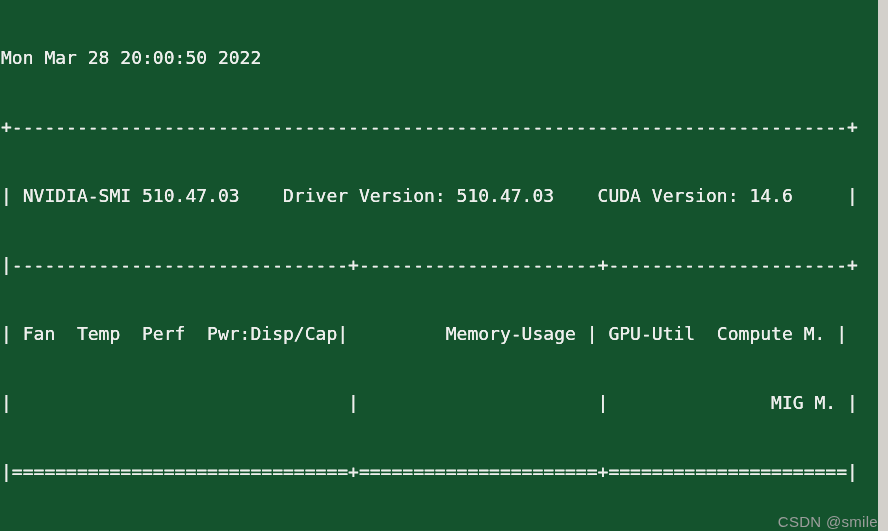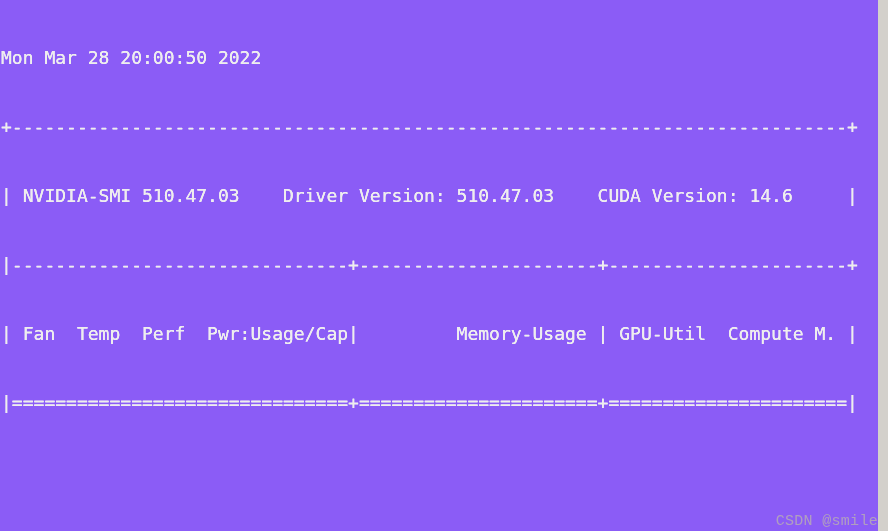--- a/index.html
+++ b/index.html
@@ -14,21 +14,21 @@
     overflow: hidden;
     position: relative;
     font-family: "DejaVu Sans Mono", "Liberation Mono", monospace;
   }
   #terminal {
     position: absolute;
     left: 0;
     top: 0;
     width: 878px;
     height: 531px;
-    background: #8b5cf6;
+    background: #14532d;
     box-sizing: border-box;
     padding: 16px;
     overflow: hidden;
   }
   #screen {
     position: absolute;
     left: 1px;
     top: 0px;
     white-space: pre;
     font-family: "DejaVu Sans Mono", "Liberation Mono", monospace;
@@ -57,38 +57,39 @@
     left: 0;
     top: 0;
     width: 10px;
     height: 531px;
     background: #d3d0cb;
   }
   #watermark {
     position: absolute;
     right: 10px;
     bottom: 1px;
-    font-family: Liberation Mono, monospace;
+    font-family: Liberation Sans, sans-serif;
     font-size: 15px;
     color: #b9aeb4;
     opacity: 0.82;
     letter-spacing: 0.3px;
     pointer-events: none;
   }
 </style>
 </head>
 <body>
 
 <div id="terminal">
   <div id="screen" style="font-size: 18.022px;">
     <span class="line">Mon Mar 28 20:00:50 2022</span>
     <span class="line">+-----------------------------------------------------------------------------+</span>
     <span class="line">| NVIDIA-SMI 510.47.03    Driver Version: 510.47.03    CUDA Version: 14.6     |</span>
     <span class="line">|-------------------------------+----------------------+----------------------+</span>
-    <span class="line">| Fan  Temp  Perf  Pwr:Usage/Cap|         Memory-Usage | GPU-Util  Compute M. |</span>
+    <span class="line">| Fan  Temp  Perf  Pwr:Disp/Cap|         Memory-Usage | GPU-Util  Compute M. |</span>
+    <span class="line">|                               |                      |               MIG M. |</span>
     <span class="line">|===============================+======================+======================|</span>
     
     
     
     
     
     
     
     
     

